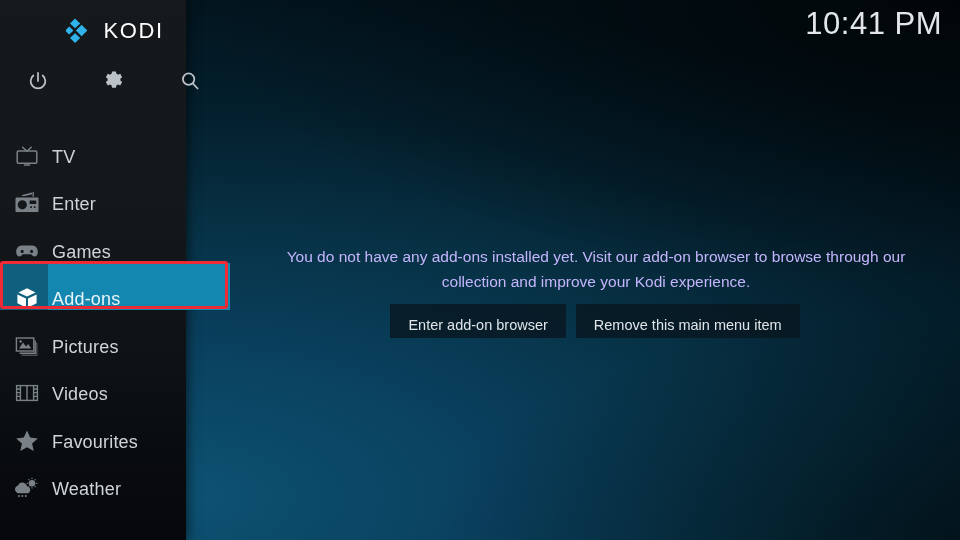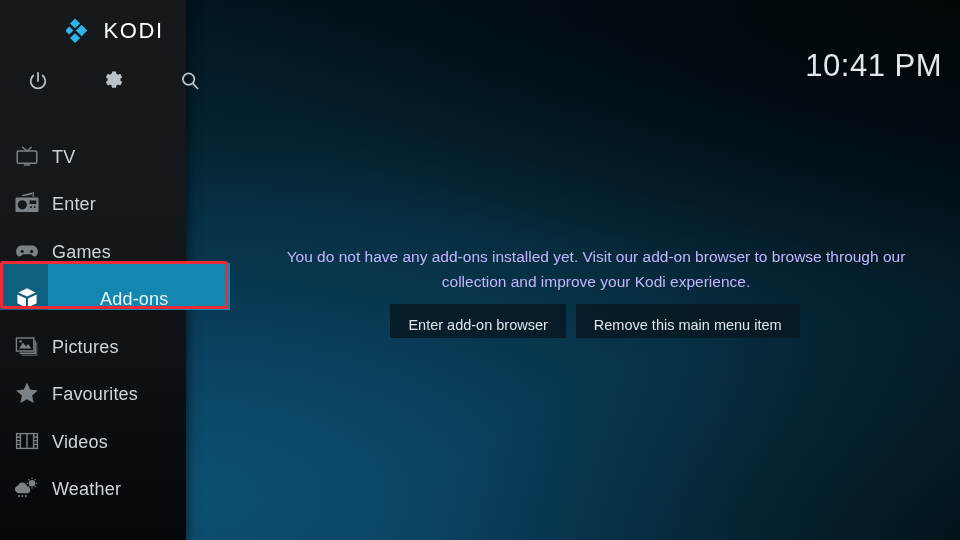--- a/index.html
+++ b/index.html
@@ -123,21 +123,21 @@
   }
   .menu-item.selected .mi-bg-right {
     position: absolute;
     left: 48px; top: 0;
     right: 0;
     height: 100%;
     background: #1487b0;
   }
   .menu-item.selected .mi-icon,
   .menu-item.selected .mi-label { position: relative; z-index: 2; }
-  .menu-item.selected .mi-label { color: #e9f4f8; margin-left: 48px; }
+  .menu-item.selected .mi-label { color: #e9f4f8; }
 
   
   .annot-box {
     position: absolute;
     left: 0;
     top: 261px;
     width: 228px;
     height: 48px;
     border: 3px solid #ee2a35;
     border-radius: 3px;
@@ -148,21 +148,20 @@
 
   
   .clock {
     position: absolute;
     right: 18px;
     top: 6px;
     color: #e3e7ea;
     font-size: 31px;
     font-weight: 300;
     letter-spacing: 0.5px;
-    margin-top: 42px;
   }
 
   
   .content {
     position: absolute;
     left: 230px; top: 0;
     width: 730px;
     height: 540px;
   }
   .empty-msg {
@@ -313,36 +312,36 @@
             <circle cx="5.6" cy="7.4" r="1.25" fill="#7b8287" stroke="none"></circle>
             <path d="M20.2 6.6 v12.6 H4.6"></path>
             <path d="M21.8 8.8 v12.4 H6.6" opacity="0.55"></path>
           </svg>
         </span>
         <span class="mi-label">Pictures</span>
       </div>
 
       <div class="menu-item">
         <span class="mi-icon">
-          <svg width="24" height="24" viewBox="0 0 24 24" fill="#7b8287">
-            <polygon points="12,1.6 15.2,8.6 22.8,9.4 17.1,14.5 18.7,22.0 12,18.2 5.3,22.0 6.9,14.5 1.2,9.4 8.8,8.6"></polygon>
-          </svg>
-        </span>
-        <span class="mi-label">Favourites</span>
-      </div>
-
-      <div class="menu-item">
-        <span class="mi-icon">
           <svg width="24" height="24" viewBox="0 0 24 24" fill="none" stroke="#7b8287" stroke-width="1.4">
             <rect x="1.6" y="4.6" width="20.8" height="14.8"></rect>
             <path d="M5.4 4.6 v14.8 M18.6 4.6 v14.8 M12 4.6 v14.8"></path>
             <path d="M1.6 8.0 h3.8 M1.6 11.6 h3.8 M1.6 15.4 h3.8 M18.6 8.0 h3.8 M18.6 11.6 h3.8 M18.6 15.4 h3.8"></path>
           </svg>
         </span>
         <span class="mi-label">Videos</span>
+      </div>
+
+      <div class="menu-item">
+        <span class="mi-icon">
+          <svg width="24" height="24" viewBox="0 0 24 24" fill="#7b8287">
+            <polygon points="12,1.6 15.2,8.6 22.8,9.4 17.1,14.5 18.7,22.0 12,18.2 5.3,22.0 6.9,14.5 1.2,9.4 8.8,8.6"></polygon>
+          </svg>
+        </span>
+        <span class="mi-label">Favourites</span>
       </div>
 
       <div class="menu-item">
         <span class="mi-icon">
           <svg width="24" height="24" viewBox="0 0 24 24" fill="#7b8287">
             <circle cx="17.0" cy="7.2" r="3.3"></circle>
             <path d="M17.0 1.2 l.8 1.9 h-1.6 z M17.0 13.2 l.8-1.9 h-1.6 z M11.0 7.2 l1.9-.8 v1.6 z M23.0 7.2 l-1.9-.8 v1.6 z M12.8 3.0 l2.0.5-1.1 1.1 z M21.2 11.4 l-2.0-.5 1.1-1.1 z M12.8 11.4 l.9-1.6 1.1 1.1 z M21.2 3.0 l-.9 1.6-1.1-1.1 z"></path>
             <path d="M7.2 6.4 c2.5 0 4.6 1.8 5.0 4.2 1.7.2 3.0 1.6 3.0 3.3 0 1.9-1.5 3.4-3.4 3.4 H4.0 c-2.2 0-4.0-1.8-4.0-4.0 0-1.9 1.3-3.5 3.1-3.9 .5-1.8 2.1-3.0 4.1-3.0 z"></path>
             <circle cx="4.0" cy="20.0" r="1.0"></circle>
             <circle cx="7.4" cy="20.0" r="1.0"></circle>

